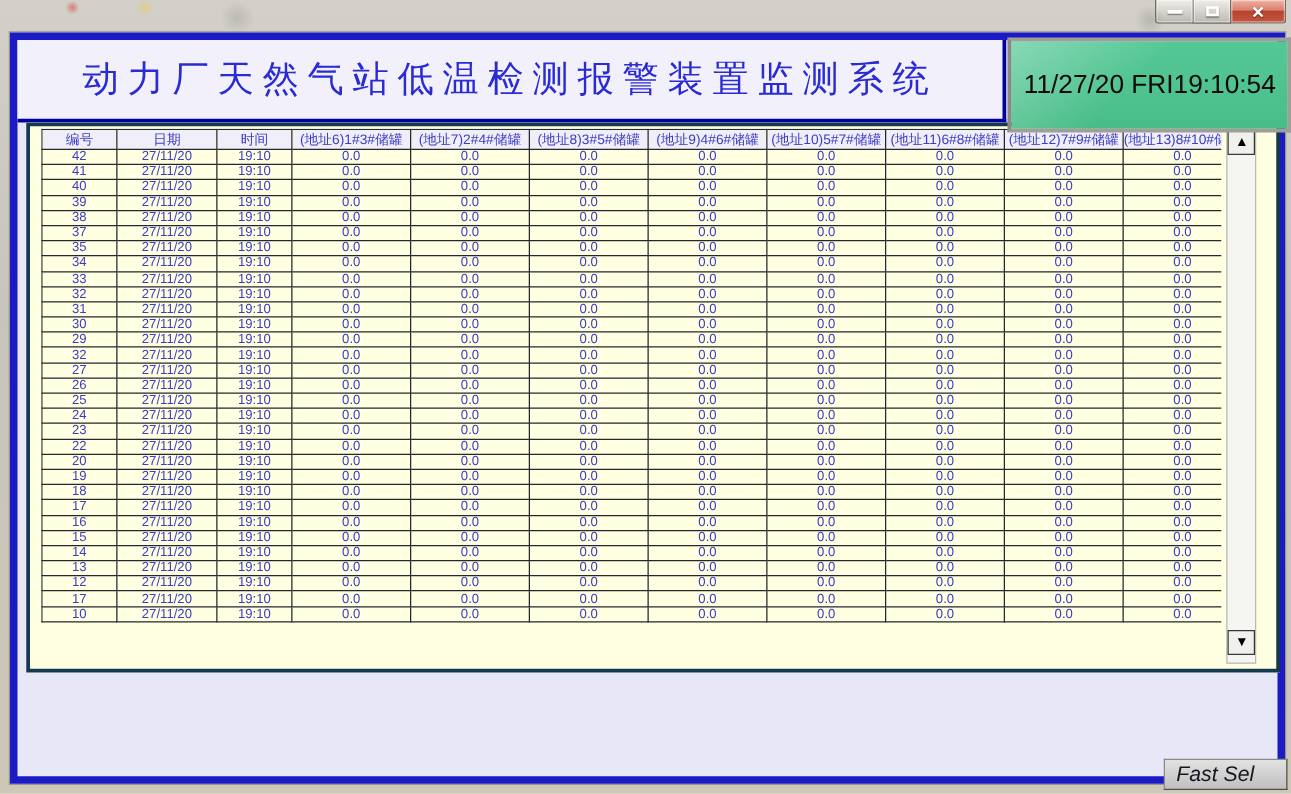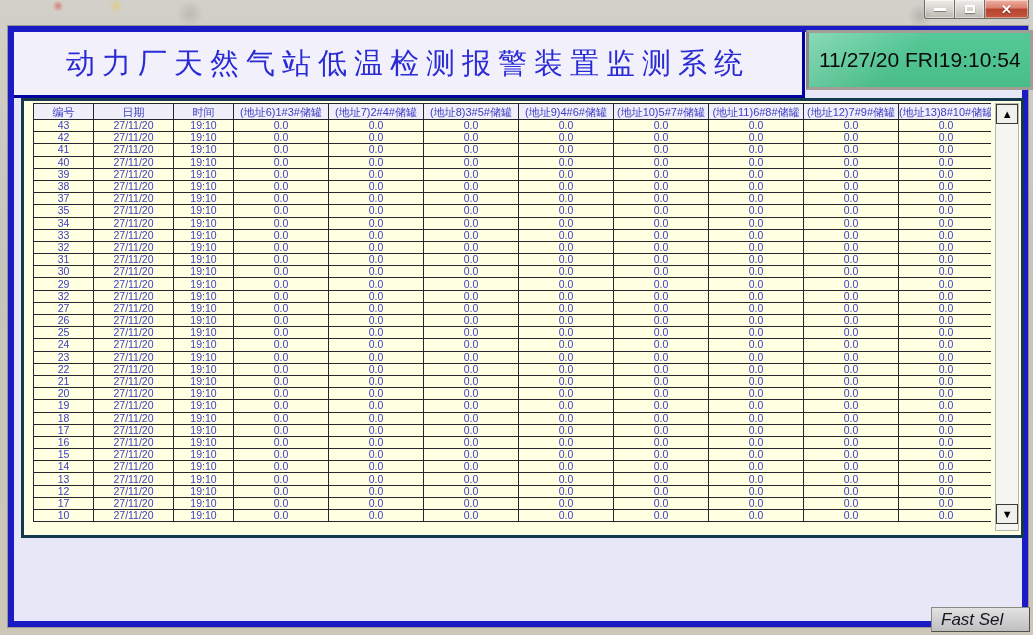--- a/index.html
+++ b/index.html
@@ -48,35 +48,35 @@
     background:#f2f1fb; border-right:3px solid #0000a0; border-bottom:3px solid #0000a0;
     display:flex; align-items:center; justify-content:center;
   }
   .page-title {
     font-family:Liberation Mono, monospace;
     font-size:29px; letter-spacing:7px; color:#2b2bd5; white-space:nowrap;
   }
 
   
   .datetime-box {
-    position:absolute; left:806px; top:30px; width:227px; height:60px;
+    position:absolute; left:806px; top:30px; width:227px; height:76px;
     border:3px solid #a09e96; border-left-color:#8a887f;
     background:
       linear-gradient(135deg, rgba(255,255,255,.30), rgba(255,255,255,0) 45%),
       linear-gradient(#55c897, #49bd89);
     color:#0a0a0a; font-size:21px;
     display:flex; align-items:center; justify-content:space-between;
     padding:0 10px; z-index:15; white-space:nowrap;
   }
 
   
   .table-panel {
     position:absolute; left:7px; top:66px; width:1003px; height:440px;
     border:3px solid #14384e; background:#ffffe2;
-    display:flex; padding:2px 2px 2px 9px;
+    display:flex; padding:2px 16px 2px 9px;
   }
   .table-wrap { width:962px; height:429px; overflow:hidden; }
 
   table.grid { border-collapse:collapse; table-layout:fixed; width:960px; background:#ffffe2; }
   table.grid th, table.grid td {
     border:1px solid #26262e; overflow:hidden; white-space:nowrap;
     text-align:center; color:#3c3cc6;
   }
   table.grid th {
     height:16px; font-size:11px; font-weight:normal;
@@ -155,33 +155,20 @@
                 <th>(地址8)3#5#储罐</th>
                 <th>(地址9)4#6#储罐</th>
                 <th>(地址10)5#7#储罐</th>
                 <th>(地址11)6#8#储罐</th>
                 <th>(地址12)7#9#储罐</th>
                 <th>(地址13)8#10#储罐</th>
               </tr>
             </thead>
             <tbody>
               <tr>
-                <td>43</td>
-                <td>27/11/20</td>
-                <td>19:10</td>
-                <td>0.0</td>
-                <td>0.0</td>
-                <td>0.0</td>
-                <td>0.0</td>
-                <td>0.0</td>
-                <td>0.0</td>
-                <td>0.0</td>
-                <td>0.0</td>
-              </tr>
-              <tr>
                 <td>42</td>
                 <td>27/11/20</td>
                 <td>19:10</td>
                 <td>0.0</td>
                 <td>0.0</td>
                 <td>0.0</td>
                 <td>0.0</td>
                 <td>0.0</td>
                 <td>0.0</td>
                 <td>0.0</td>
@@ -416,33 +403,20 @@
                 <td>0.0</td>
                 <td>0.0</td>
                 <td>0.0</td>
                 <td>0.0</td>
                 <td>0.0</td>
                 <td>0.0</td>
                 <td>0.0</td>
               </tr>
               <tr>
                 <td>22</td>
-                <td>27/11/20</td>
-                <td>19:10</td>
-                <td>0.0</td>
-                <td>0.0</td>
-                <td>0.0</td>
-                <td>0.0</td>
-                <td>0.0</td>
-                <td>0.0</td>
-                <td>0.0</td>
-                <td>0.0</td>
-              </tr>
-              <tr>
-                <td>21</td>
                 <td>27/11/20</td>
                 <td>19:10</td>
                 <td>0.0</td>
                 <td>0.0</td>
                 <td>0.0</td>
                 <td>0.0</td>
                 <td>0.0</td>
                 <td>0.0</td>
                 <td>0.0</td>
                 <td>0.0</td>

